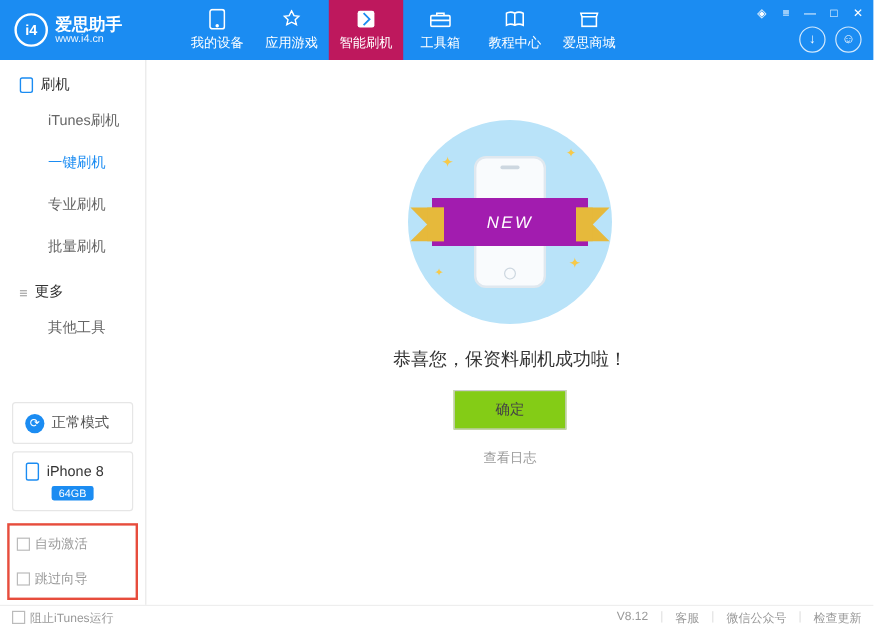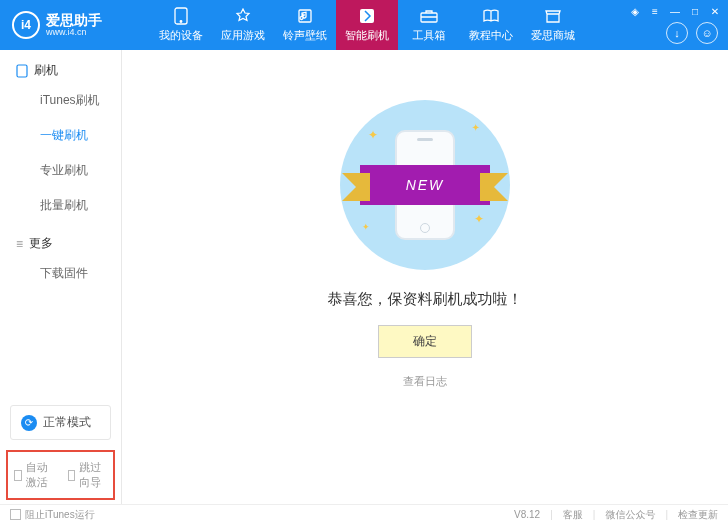--- a/index.html
+++ b/index.html
@@ -27,39 +27,39 @@
     .sidebar { width: 122px; border-right: 1px solid #e8e8e8; display: flex; flex-direction: column; font-size: 12px; color: #555; }
     .side-section { padding: 12px 0 4px 16px; display: flex; align-items: center; gap: 6px; color: #333; }
     .side-item { padding: 9px 0 9px 40px; cursor: pointer; color: #666; }
     .side-item.active { color: #1b8cf2; }
     .side-spacer { flex: 1; }
     .mode-box { margin: 6px 10px; padding: 8px 10px; border: 1px solid #e6e6e6; border-radius: 3px; display: flex; align-items: center; gap: 6px; font-size: 12px; }
     .mode-icon { width: 16px; height: 16px; border-radius: 50%; background: #1b8cf2; color: #fff; font-size: 10px; display: flex; align-items: center; justify-content: center; }
     .device-box { margin: 0 10px 6px; padding: 8px 10px; border: 1px solid #e6e6e6; border-radius: 3px; }
     .device-row { display: flex; align-items: center; gap: 6px; font-size: 12px; color: #333; }
     .storage-badge { display: inline-block; margin-top: 4px; padding: 1px 6px; background: #1b8cf2; color: #fff; font-size: 9px; border-radius: 2px; margin-left: 22px; }
-    .checkbox-row { margin: 4px 6px; padding: 8px 6px; border: 2px solid #e74c3c; display: flex; gap: 14px; font-size: 11px; color: #999; }
+    .checkbox-row { margin: 4px 6px; padding: 8px 6px; border: 2px solid #e74c3c; display: flex; gap: 14px; font-size: 11px; color: #999; flex-direction: column; }
     .cb { display: flex; align-items: center; gap: 4px; }
     .cb-box { width: 11px; height: 11px; border: 1px solid #bbb; }
     
     .main { flex: 1; display: flex; flex-direction: column; align-items: center; padding-top: 50px; }
     .illus { width: 170px; height: 170px; border-radius: 50%; background: #b9e3f9; position: relative; display: flex; align-items: center; justify-content: center; }
     .phone { width: 60px; height: 110px; background: #f9fbfd; border: 2px solid #e0e8ef; border-radius: 10px; position: relative; z-index: 2; }
     .phone::before { content: ""; position: absolute; top: 6px; left: 50%; transform: translateX(-50%); width: 16px; height: 3px; background: #cdd7e0; border-radius: 2px; }
     .phone::after { content: ""; position: absolute; bottom: 5px; left: 50%; transform: translateX(-50%); width: 8px; height: 8px; border: 1.5px solid #cdd7e0; border-radius: 50%; }
     .ribbon { position: absolute; z-index: 3; width: 130px; height: 40px; background: #a21caf; display: flex; align-items: center; justify-content: center; font-weight: 400; font-size: 14px; color: #fff; letter-spacing: 2px; font-style: italic; }
     .ribbon::before, .ribbon::after { content: ""; position: absolute; top: 8px; width: 0; height: 0; border: 14px solid #e6b93b; z-index: -1; }
     .ribbon::before { left: -18px; border-left-color: transparent; }
     .ribbon::after { right: -18px; border-right-color: transparent; }
     .star { position: absolute; color: #f7c948; font-size: 12px; }
     .s1 { top: 28px; left: 28px; } .s2 { top: 22px; right: 30px; font-size: 10px; }
     .s3 { bottom: 38px; left: 22px; font-size: 9px; } .s4 { bottom: 44px; right: 26px; }
     
     .success-text { margin-top: 20px; font-size: 15px; color: #333; text-align: center; }
-    .ok-btn { margin-top: 16px; padding: 7px 34px; border: 1px solid #ccc; background: #fef9c3; font-size: 12px; cursor: pointer; color: #444; }
+    .ok-btn { margin-top: 16px; padding: 7px 34px; border: 1px solid #ccc; background: #84cc16; font-size: 12px; cursor: pointer; color: #444; }
     .log-link { margin-top: 16px; font-size: 11px; color: #999; cursor: pointer; }
     
     .footer { height: 20px; border-top: 1px solid #eee; display: flex; font-size: 10px; color: #999; padding: 0 10px; justify-content: space-between; }
     .footer-left { display: flex; align-items: center; gap: 4px; }
     .footer-right { display: flex; align-items: center; gap: 10px; }
     .sep { color: #ddd; }
   </style>
 </head>
 <body>
 
@@ -82,29 +82,20 @@
       <span>我的设备</span>
     </div>
     <div class="nav-item">
       <span class="nav-icon">
           <svg width="16" height="16" viewBox="0 0 16 16" fill="#fff">
             <path d="M8 1l2 4 4 .5-3 3 1 4-4-2-4 2 1-4-3-3 4-.5z" fill="none" stroke="#fff" stroke-width="1.2"></path>
           </svg>
         </span>
       <span>应用游戏</span>
     </div>
-    <div class="nav-item">
-      <span class="nav-icon">
-          <svg width="16" height="16" viewBox="0 0 16 16" fill="none" stroke="#fff" stroke-width="1.3">
-            <rect x="2" y="2" width="12" height="12" rx="1"></rect>
-            <path d="M6 5v5a1.5 1.5 0 11-1-1.4V5l4-.8v4.3a1.5 1.5 0 11-1-1.4"></path>
-          </svg>
-        </span>
-      <span>铃声壁纸</span>
-    </div>
     <div class="nav-item active">
       <span class="nav-icon">
           <svg width="16" height="16" viewBox="0 0 16 16">
             <rect x="1" y="1" width="14" height="14" rx="2" fill="#fff"></rect>
             <path d="M6 3l5 5-5 5" fill="none" stroke="#1b8cf2" stroke-width="1.5"></path>
           </svg>
         </span>
       <span>智能刷机</span>
     </div>
     <div class="nav-item">
@@ -155,25 +146,34 @@
       <span>刷机</span>
     </div>
     <div class="side-item">iTunes刷机</div>
     <div class="side-item active">一键刷机</div>
     <div class="side-item">专业刷机</div>
     <div class="side-item">批量刷机</div>
     <div class="side-section">
       <span style="color:#999">≡</span>
       <span>更多</span>
     </div>
-    <div class="side-item">下载固件</div>
+    <div class="side-item">其他工具</div>
     <div class="side-spacer"></div>
     <div class="mode-box">
       <span class="mode-icon">⟳</span>
       <span>正常模式</span>
+    </div>
+    <div class="device-box">
+      <div class="device-row">
+        <svg width="12" height="16" viewBox="0 0 12 16" fill="none" stroke="#1b8cf2" stroke-width="1.2">
+            <rect x="1" y="1" width="10" height="14" rx="1.5"></rect>
+          </svg>
+        <span>iPhone 8</span>
+      </div>
+      <span class="storage-badge">64GB</span>
     </div>
     <div class="checkbox-row">
       <label class="cb">
           <span class="cb-box"></span>
           <span>自动激活</span>
         </label>
       <label class="cb">
           <span class="cb-box"></span>
           <span>跳过向导</span>
         </label>

